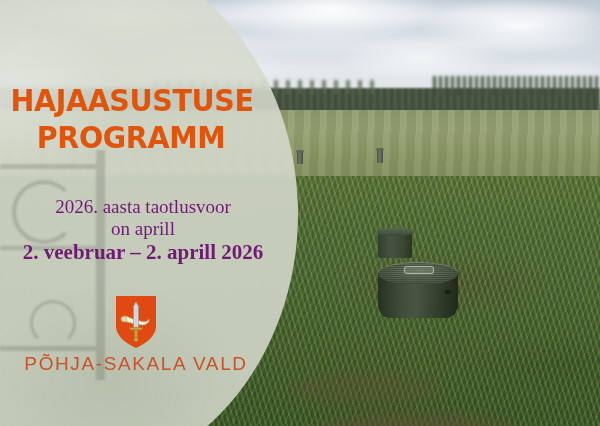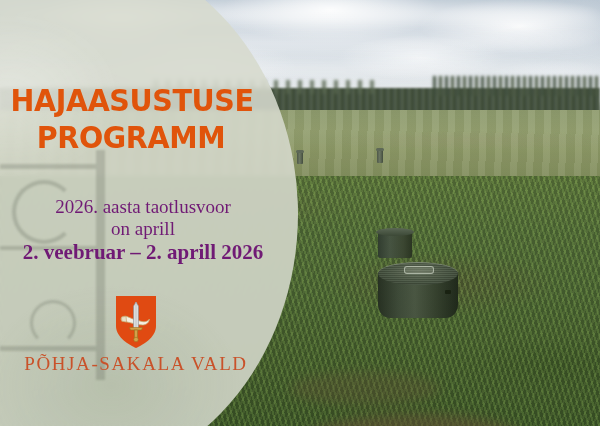--- a/index.html
+++ b/index.html
@@ -355,21 +355,21 @@
     width: 272px;
     text-align: center;
   }
   .crest {
     display: block;
     margin: 0 auto;
   }
   .wordmark {
     display: block;
     margin-top: 5px;
-    font-family: Liberation Serif, serif;
+    font-family: Liberation Sans, sans-serif;
     font-weight: 400;
     font-size: 19px;
     letter-spacing: 1.6px;
     color: #C9522A;
     white-space: nowrap;
   }
 </style>
 </head>
 <body>
 

